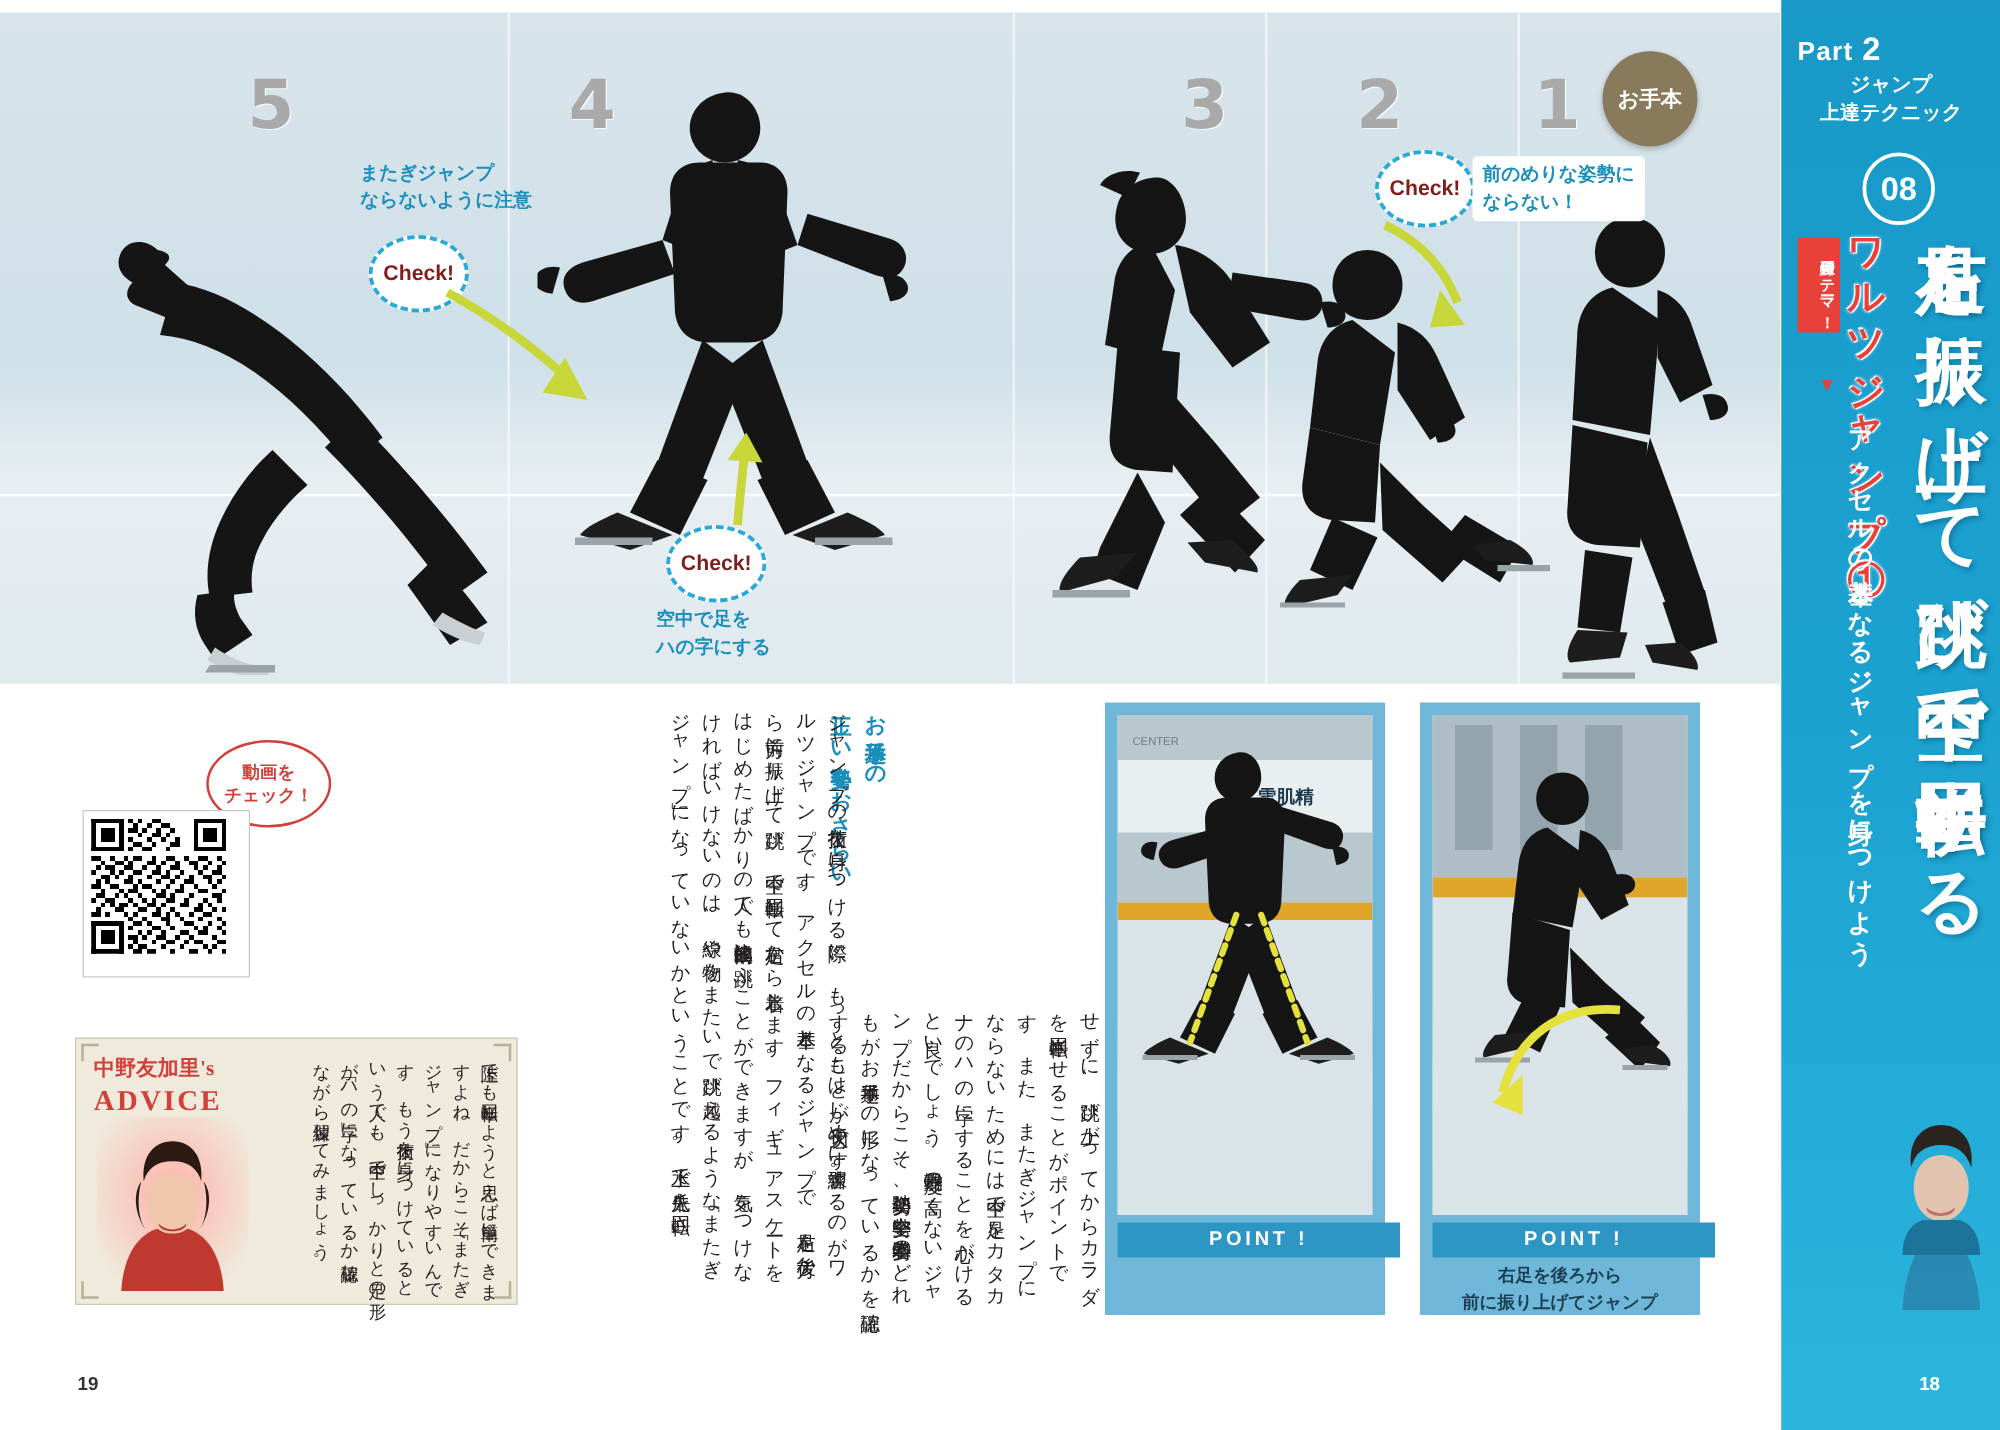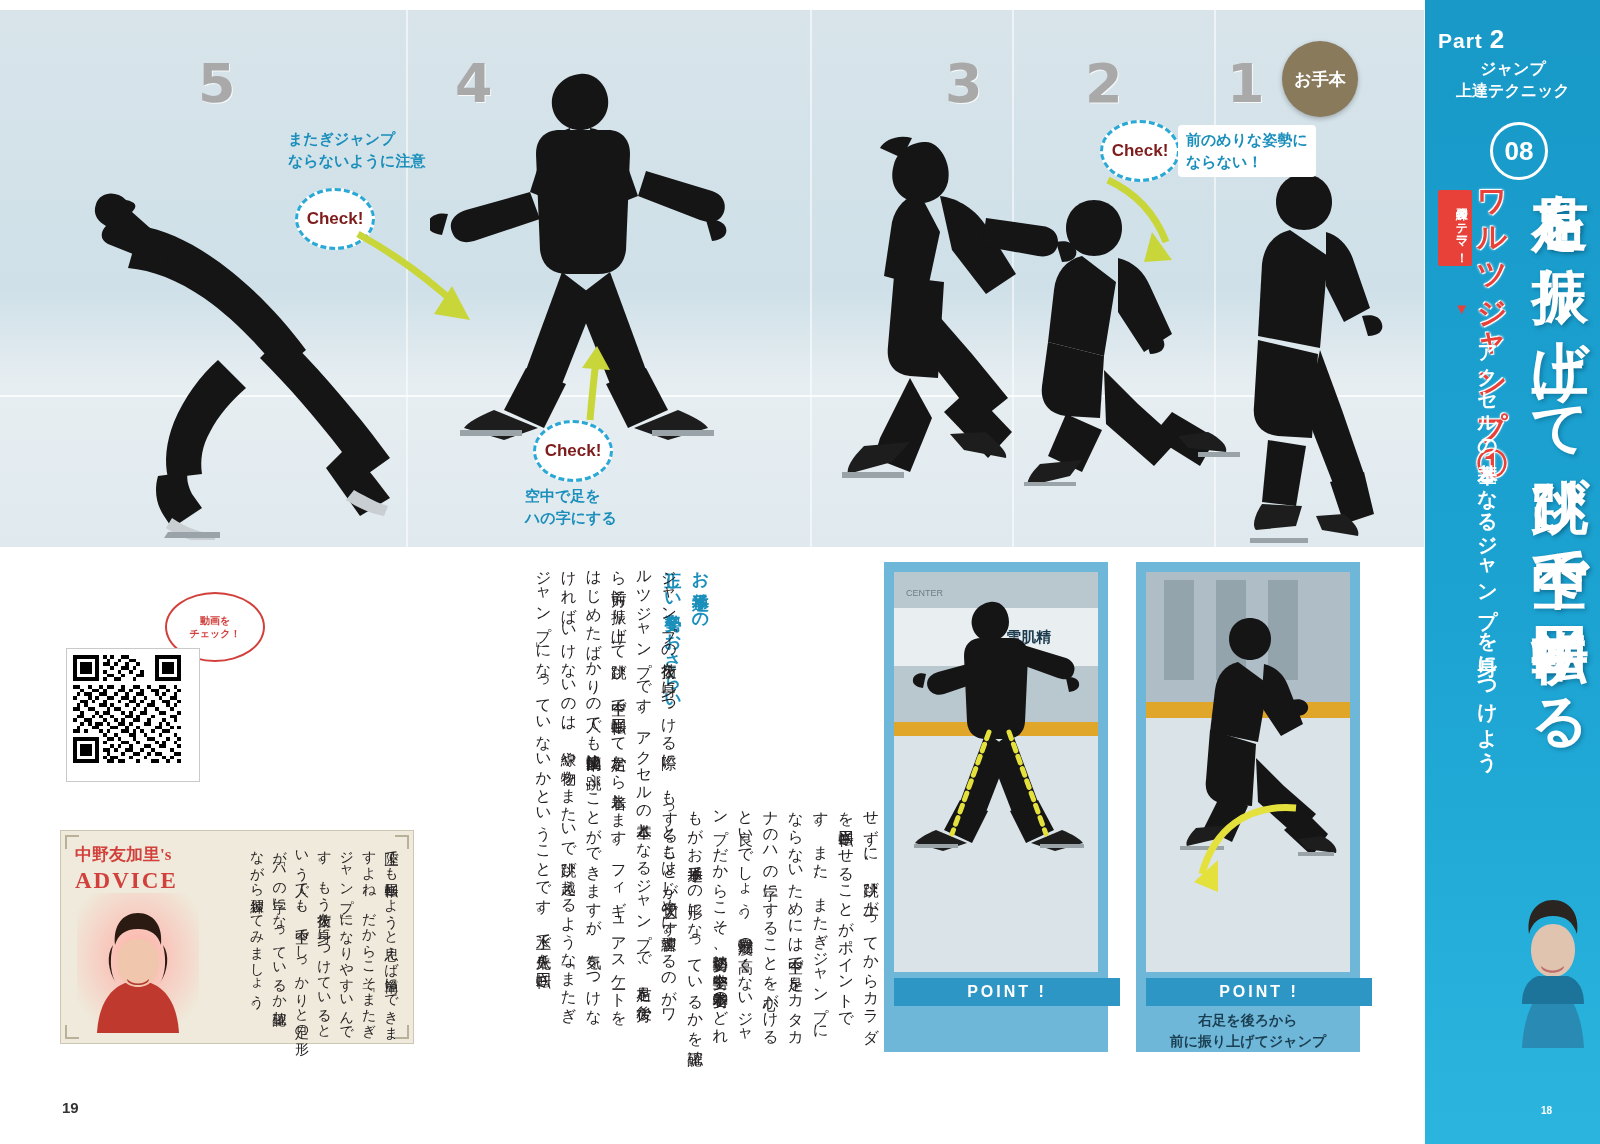--- a/index.html
+++ b/index.html
@@ -95,26 +95,26 @@
   .check-note{
     position:absolute;color:#1b8fbb;font-weight:bold;font-size:15px;line-height:1.45;
   }
   .arrow-svg{position:absolute;}
 
   
   .fig{position:absolute;}
 
   
   .page-num-left{position:absolute;left:62px;bottom:28px;color:#333;font-size:15px;font-weight:bold;}
-  .page-num-right{position:absolute;right:48px;bottom:28px;color:#fff;font-size:10px;font-weight:bold;}
+  .page-num-right{position:absolute;right:48px;bottom:28px;color:#fff;font-size:15px;font-weight:bold;}
 
   .douga-circle{
     position:absolute;left:165px;top:592px;width:96px;height:66px;
     border:2px solid #d2403c;border-radius:50%;
-    color:#d2403c;font-size:10px;font-weight:bold;line-height:1.35;
+    color:#d2403c;font-size:14px;font-weight:bold;line-height:1.35;
     display:flex;align-items:center;justify-content:center;text-align:center;
   }
   .qr-box{
     position:absolute;left:66px;top:648px;width:120px;height:120px;
     border:1px solid #c9c9c9;background:#fff;padding:6px;
   }
   .qr-canvas{width:108px;height:108px;display:block;}
 
   .vtext-col{
     position:absolute;writing-mode:vertical-rl;text-orientation:upright;

